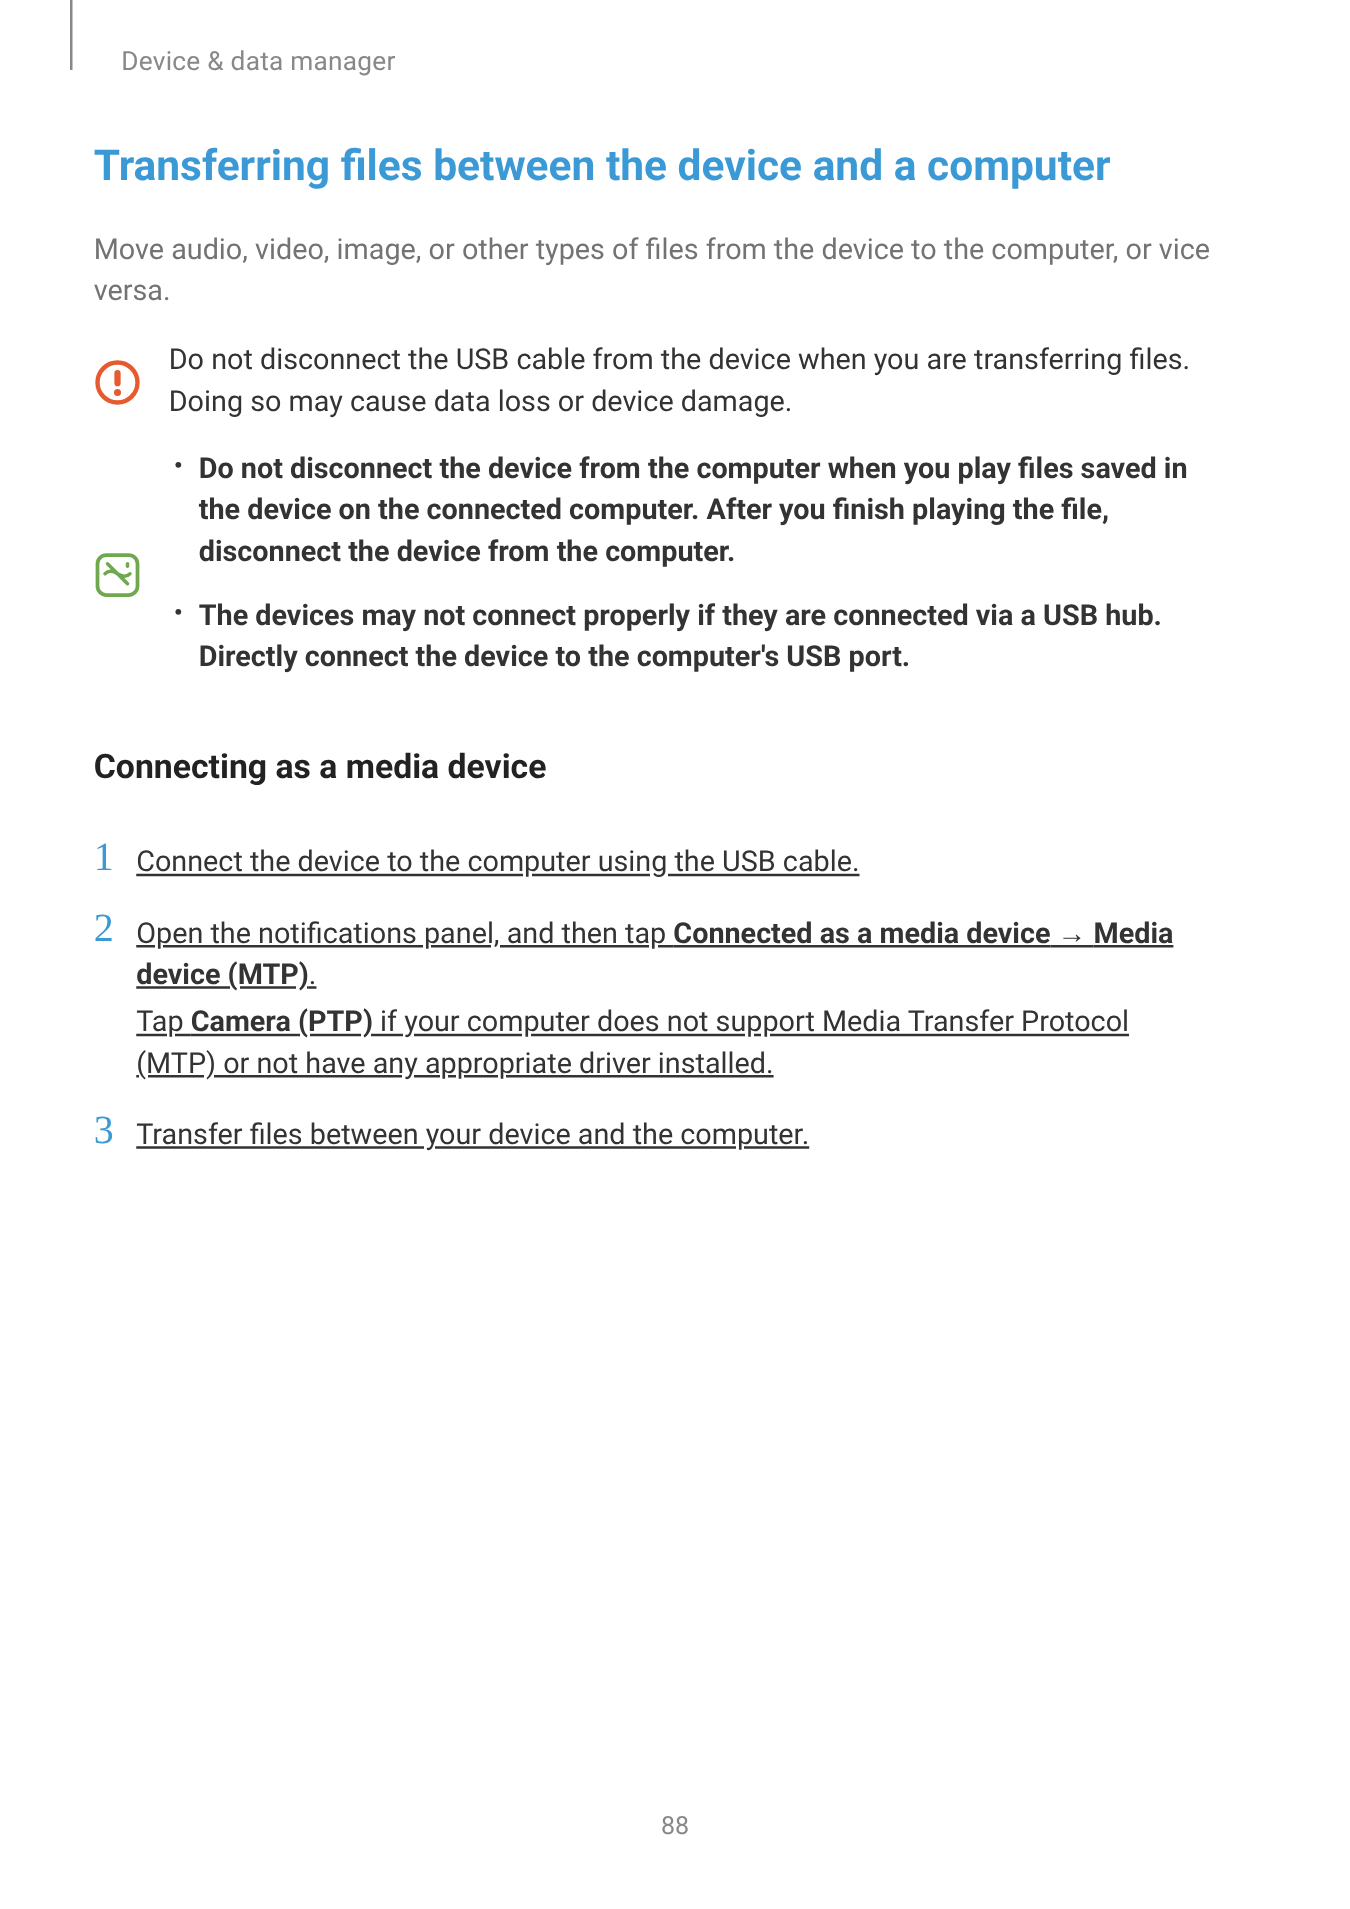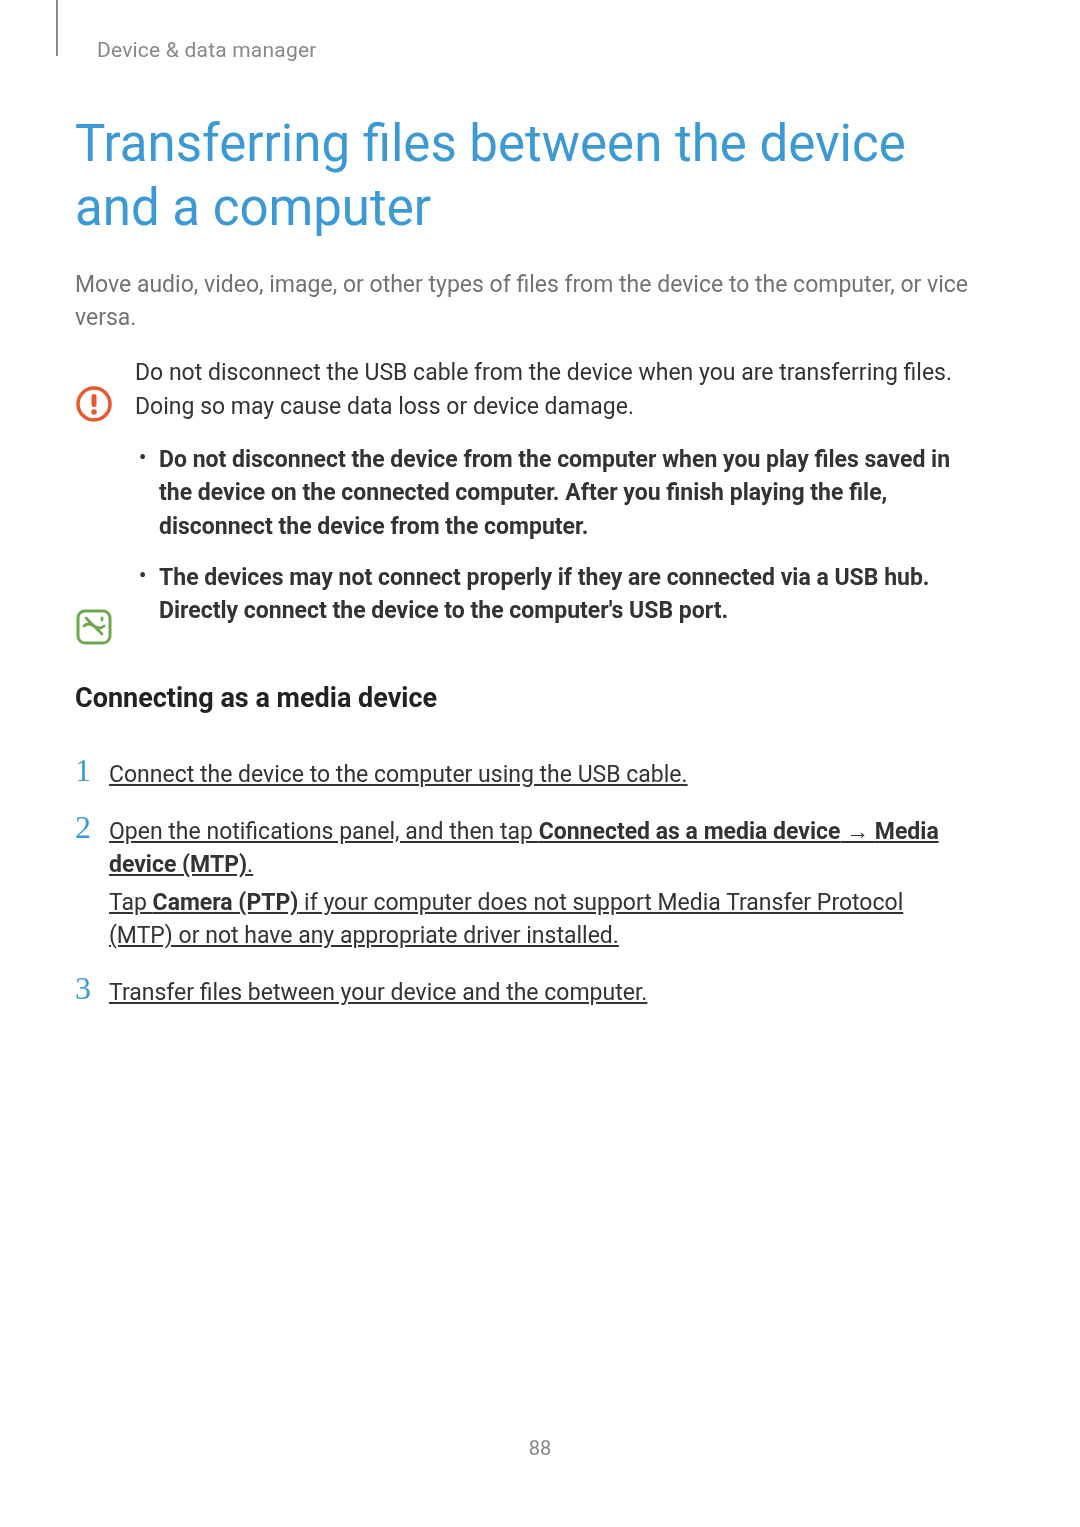--- a/index.html
+++ b/index.html
@@ -27,35 +27,35 @@
       background: #888;
     }
     .breadcrumb {
       font-size: 21px;
       color: #888;
       margin-left: 22px;
       margin-bottom: 50px;
       letter-spacing: 0.2px;
     }
     .main-title {
-      font-size: 51px;
-      font-weight: 400;
+      font-size: 34px;
+      font-weight: 700;
       color: #3b9ad6;
       line-height: 1.25;
       margin-bottom: 28px;
     }
     .intro-text {
       font-size: 23px;
       color: #737373;
       line-height: 1.45;
       margin-bottom: 22px;
     }
     .notice-block {
       display: flex;
-      align-items: flex-end;
+      align-items: center;
       margin-bottom: 20px;
       margin-top: 12px;
     }
     .notice-icon {
       flex-shrink: 0;
       width: 38px;
       height: 38px;
       margin-right: 22px;
       margin-top: 2px;
     }
@@ -123,21 +123,21 @@
       margin-bottom: 0;
     }
     .bold {
       font-weight: 700;
     }
     .arrow {
       font-weight: 400;
     }
     .page-number {
       position: absolute;
-      bottom: 67px;
+      bottom: 55px;
       left: 0;
       width: 100%;
       text-align: center;
       font-size: 20px;
       color: #888;
     }
   </style>
 </head>
 <body>
 

